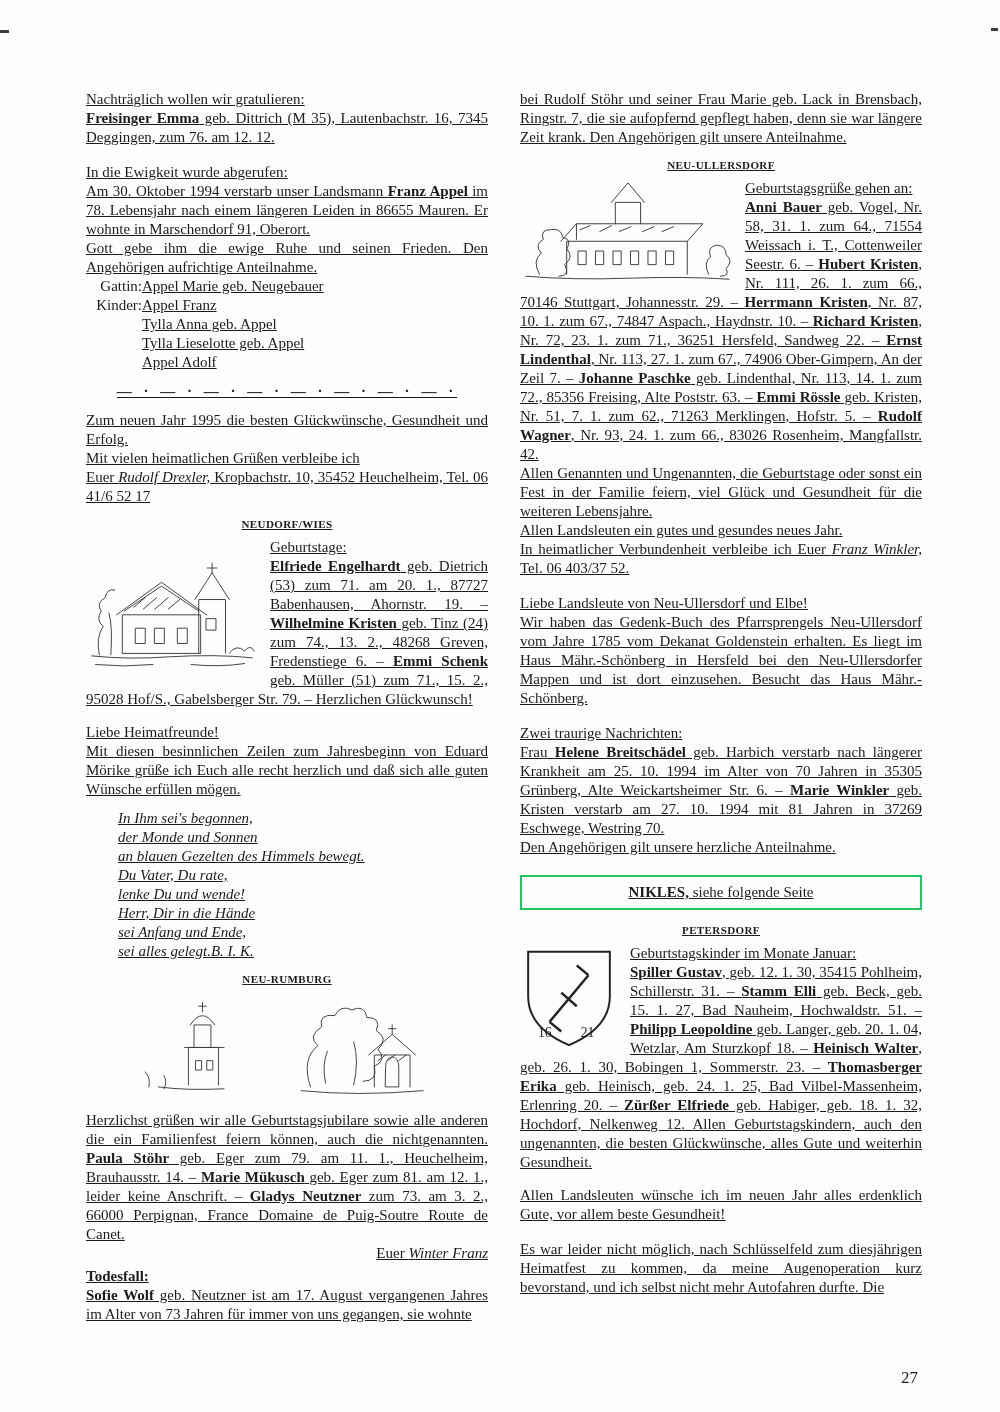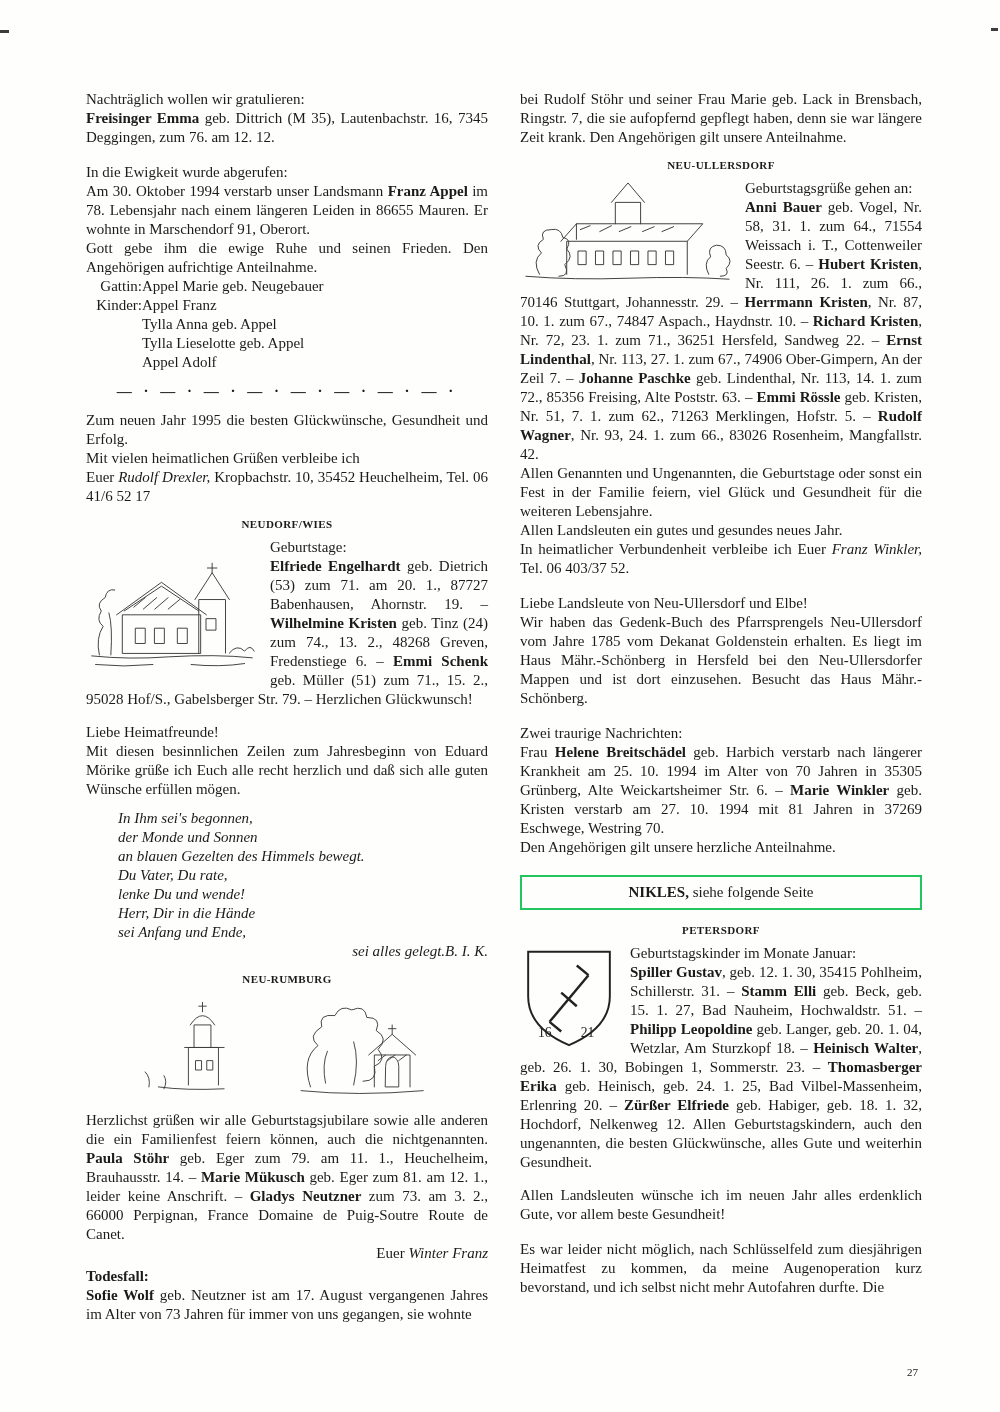--- a/index.html
+++ b/index.html
@@ -8,21 +8,21 @@
     position: relative;
     width: 1000px;
     height: 1412px;
     margin: 0 auto;
     background: #fefefd;
     color: #1b1b1b;
     font-family: "Liberation Serif", "DejaVu Serif", serif;
     overflow: hidden;
     padding: 90px 78px 30px 86px;
   }
-  .columns { display: flex; gap: 32px; }
+  .columns { display: flex; gap: 32px; text-decoration: underline; }
   .col { flex: 1; min-width: 0; }
   .line, .para, .fam-row, .fam-ind, .poem-line, .sig-right, .divider {
     font-size: 15px; line-height: 19px;
   }
   .para { margin: 0; text-align: justify; }
   .line { margin: 0; }
   .mt-16 { margin-top: 16px; }
   .mt-14 { margin-top: 14px; }
   .mt-4  { margin-top: 4px; }
   .heading {
@@ -30,30 +30,30 @@
     letter-spacing: 0.4px; margin: 12px 0 8px;
   }
   .b { font-weight: bold; }
   .i { font-style: italic; }
   .fam-label { display: inline-block; width: 56px; text-align: right; }
   .fam-ind { margin-left: 56px; }
   .divider { text-align: center; font-weight: bold; letter-spacing: 4px; margin: 10px 0; white-space: nowrap; overflow: hidden; }
   .float-img { float: left; margin: 2px 12px 2px 0; }
   .clearfix::after { content: ""; display: block; clear: both; }
   .poem { margin: 10px 0 4px 32px; font-style: italic; }
-  .poem-last { display: flex; justify-content: flex-end; }
+  .poem-last { display: flex; justify-content: flex-start; }
   .sig-right { text-align: right; }
   .img-row { text-align: center; margin: 2px 0 6px; }
   .img-row svg { display: inline-block; }
   .notice-box {
     border: 2px solid #22c55e; text-align: center;
     padding: 6px 4px; margin: 18px 0 14px;
     font-size: 15px; line-height: 19px;
   }
-  .page-number { position: absolute; right: 82px; bottom: 34px; font-size: 11px; margin-top: 33px; }
+  .page-number { position: absolute; right: 82px; bottom: 24px; font-size: 17px; margin-top: 33px; }
   .scan-mark { position: absolute; background: #3c3c3c; }
   .scan-mark.tl { left: 0; top: 30px; width: 9px; height: 3px; }
   .scan-mark.tr { right: 2px; top: 28px; width: 7px; height: 3px; }
   svg text { font-family: "Liberation Serif", "DejaVu Serif", serif; fill: #222; }
 </style>
 </head>
 <body>
 
 <div class="page">
   <div class="scan-mark tl"></div>

